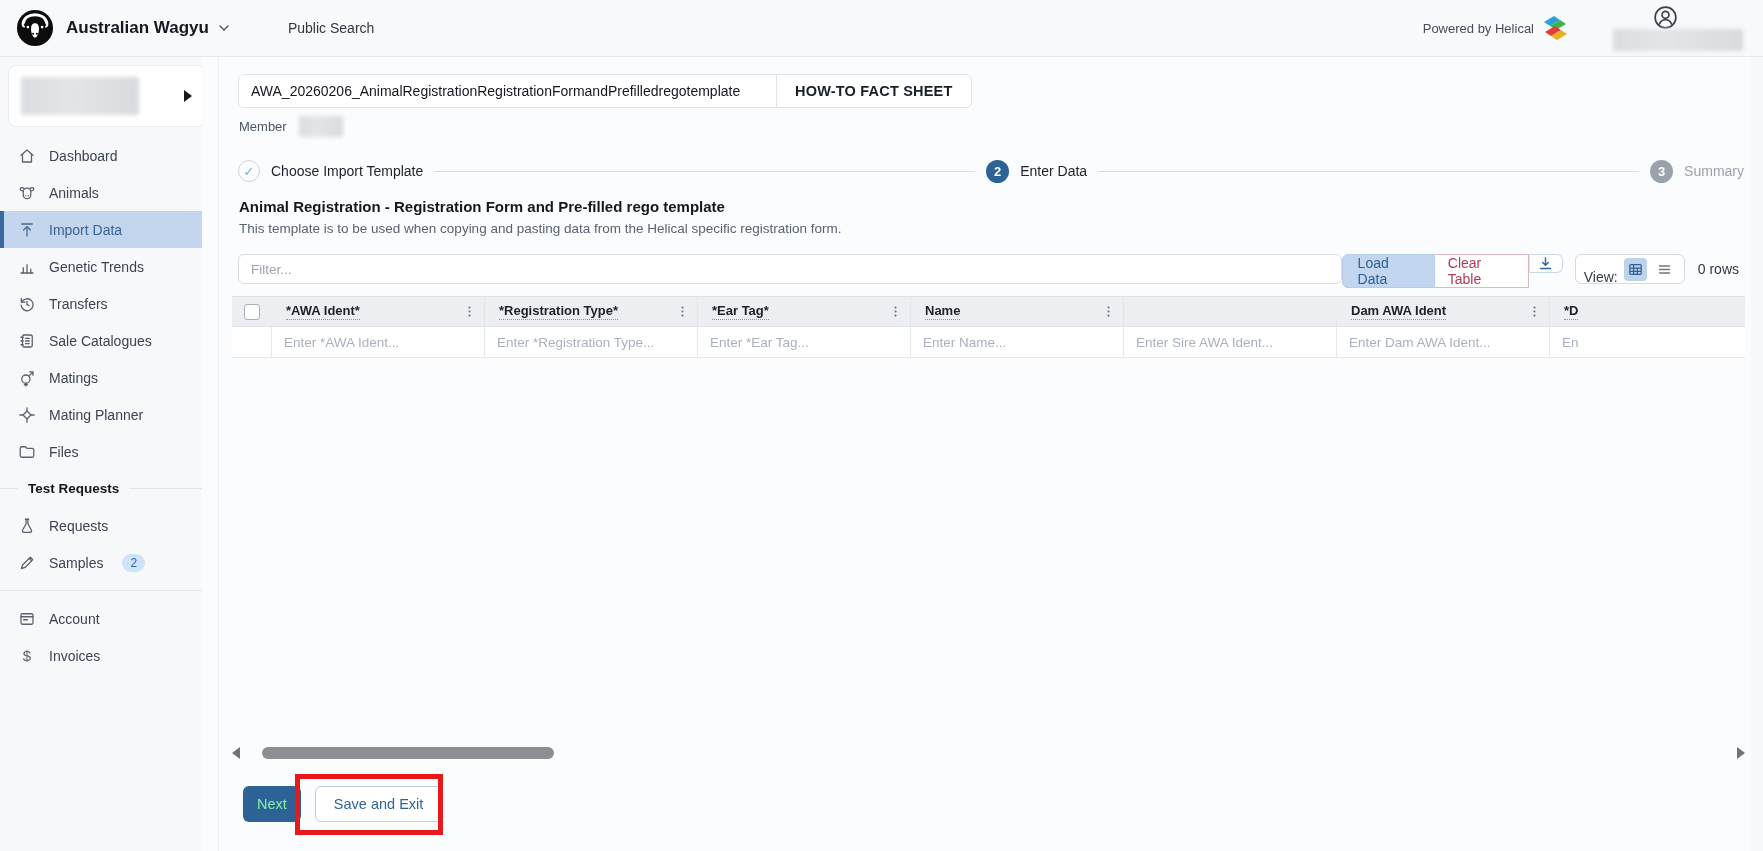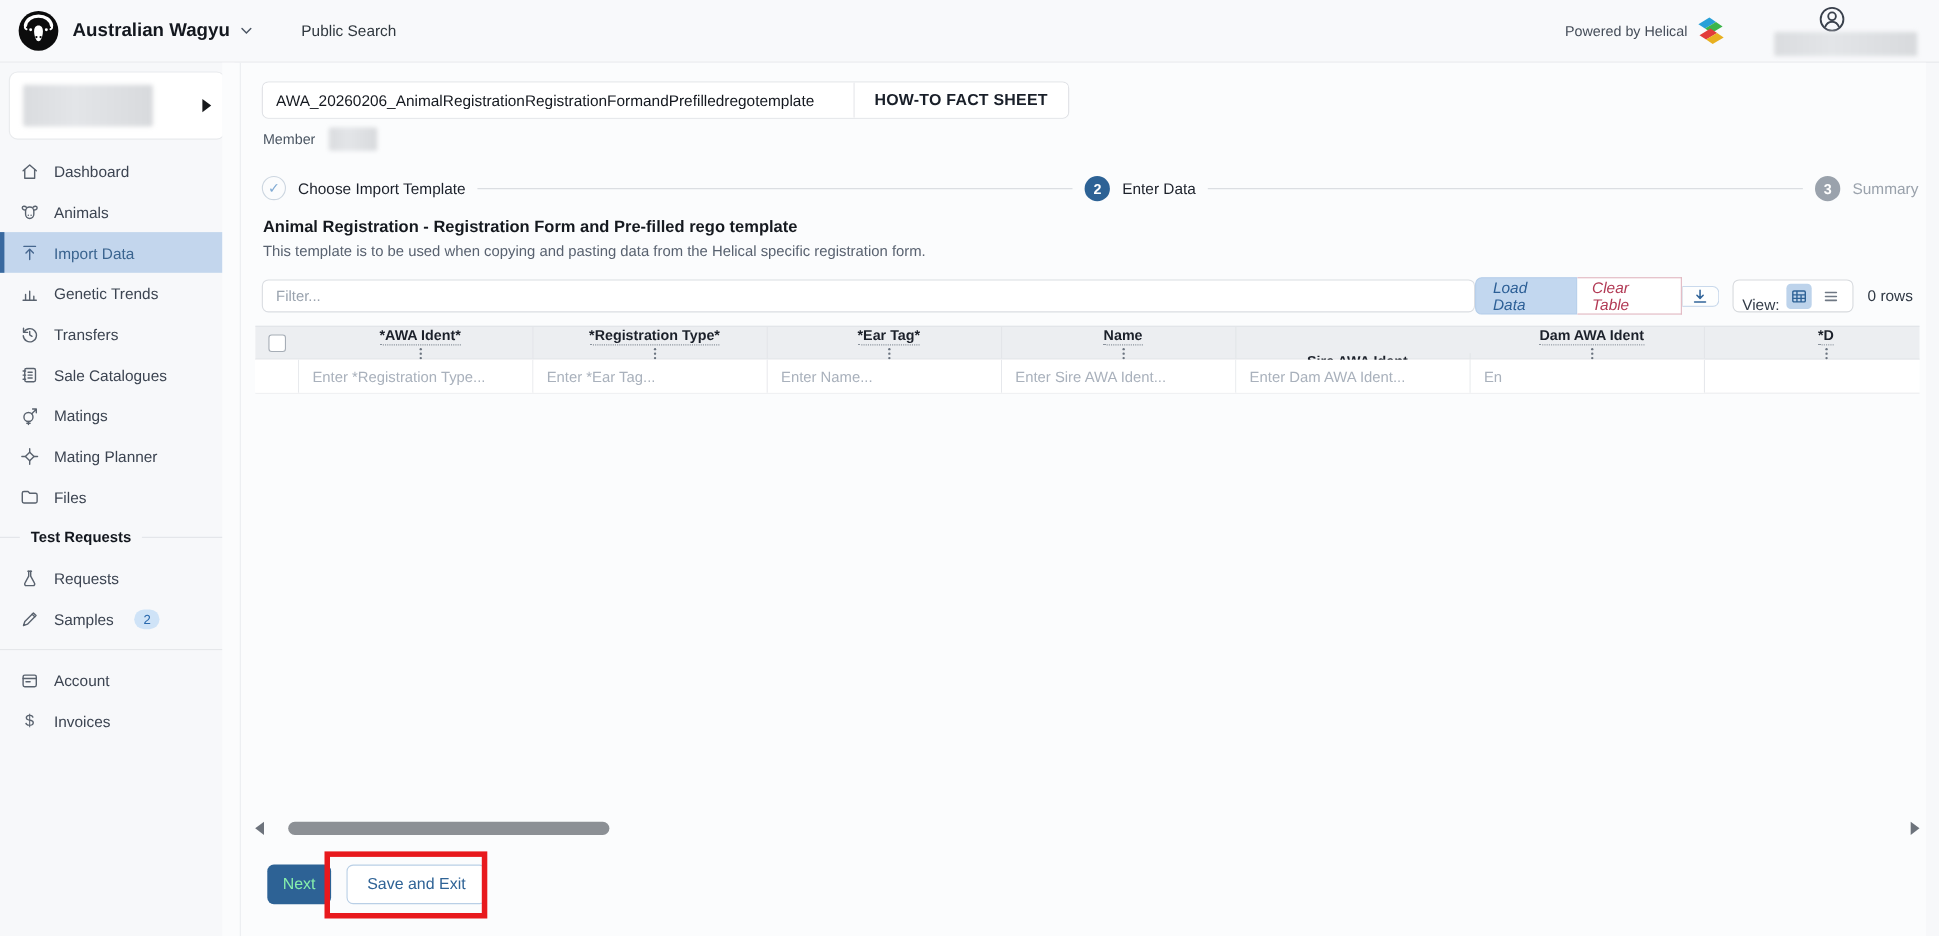--- a/index.html
+++ b/index.html
@@ -11,21 +11,21 @@
   }
   
   .topbar{
     position:absolute; left:0; top:0; width:1763px; height:57px;
     background:#f8f9fb; border-bottom:1px solid #e6e8eb;
     display:flex; align-items:center; padding:0 16px;
   }
   .logo-circle{ width:38px; height:38px; flex:0 0 38px; }
   .org-name{ font-size:17px; font-weight:700; color:#14181f; margin-left:12px; }
   .chev{ margin-left:7px; color:#4b5563; display:flex; }
-  .public-search{ margin-left:42px; font-size:14px; color:#30383f; cursor:default; }
+  .public-search{ margin-left:56px; font-size:14px; color:#30383f; cursor:default; }
   .top-right{ margin-left:auto; display:flex; align-items:center; height:100%; }
   .powered{ font-size:13px; color:#454d59; margin-right:9px; }
   .account-area{ position:relative; width:160px; height:57px; margin-left:14px; }
   .user-icon{ position:absolute; right:68px; top:4px; color:#3a414c; }
   .blur-box{
     background:linear-gradient(90deg,#dadcdf,#e3e5e8 40%,#d8dadd);
     filter:blur(2px); border-radius:2px;
   }
   .user-name-blur{ position:absolute; right:4px; top:29px; width:130px; height:22px; }
 
@@ -118,21 +118,21 @@
 
   
   .toolbar{ position:absolute; left:36px; top:197px; width:1501px; height:30px; display:flex; align-items:center; }
   .filter-input{
     width:1128px; height:30px; border:1px solid #dadde2; border-radius:6px;
     padding:0 12px; font-size:13.5px; color:#14181f; background:#fff; outline:none;
     font-family:"Liberation Sans", sans-serif;
   }
   .filter-input::placeholder{ color:#9aa3ae; }
   .tb-right{ margin-left:auto; display:flex; align-items:center; }
-  .btn-group{ display:flex; align-items:center; height:30px;font-style:italic; }
+  .btn-group{ display:flex; align-items:flex-start; height:30px; }
   .btn-load{
     background:#c2d7ef; border:1px solid #b2cce9; color:#2c5f96;
     border-radius:6px 0 0 6px; padding:0 15px; font-size:14px; display:flex; align-items:center; cursor:pointer;
   }
   .btn-clear{
     background:#fff; border:1px solid #e0b6c0; border-left:none; color:#b23a55;
     padding:0 13px; font-size:14px; display:flex; align-items:center; cursor:pointer;
   }
   .btn-download{
     background:#fdfefe; border:1px solid #c9d9ec; border-left:1px solid #dfe5ec;
@@ -147,21 +147,21 @@
   .view-btn{ width:23px; height:23px; border-radius:4px; display:flex; align-items:center; justify-content:center; color:#6f7884; cursor:pointer; }
   .view-btn.sel{ background:#bdd3eb; color:#2d6296; }
   .rows-count{ margin-left:13px; font-size:14px; color:#2f3844; white-space:nowrap; }
 
   
   .grid{ position:absolute; left:30px; top:239px; width:1513px; overflow:hidden; }
   .trow{ display:flex; width:1540px; }
   .thead{ background:#eceef1; border-top:1px solid #dfe2e6; border-bottom:1px solid #dfe2e6; height:31px; }
   .th{
     display:flex; align-items:center; justify-content:space-between;
-    padding:0 6px 0 14px; border-right:1px solid #e3e5e9; height:100%;flex-direction:column;
+    padding:0 6px 0 14px; border-right:1px solid #e3e5e9; height:100%;
   }
   .th-label{
     font-size:13px; font-weight:700; color:#1b202a;
     border-bottom:1px dotted #8a929c; padding-bottom:1px; white-space:nowrap;
   }
   .dots{ color:#69727e; cursor:pointer; }
   .dots svg{ width:15px; height:15px; }
   .th-check{ flex:0 0 40px; display:flex; align-items:center; justify-content:center; border-right:none; padding:0; }
   .checkbox{ width:16px; height:16px; border:1.5px solid #a6adb6; border-radius:3px; background:#fff; cursor:pointer; }
   .tbody{ background:#fff; height:31px; border-bottom:1px solid #e6e8ec; }
@@ -508,20 +508,23 @@
               <svg viewBox="0 0 24 24" fill="currentColor">
                 <circle cx="12" cy="5.5" r="1.7"></circle>
                 <circle cx="12" cy="12" r="1.7"></circle>
                 <circle cx="12" cy="18.5" r="1.7"></circle>
               </svg>
             </span>
           </div>
         </div>
       <div class="trow tbody">
         <div class="td td-check"></div>
+      <div class="td" style="width: 213px; flex: 0 0 213px;">
+            <span class="ph">Enter *AWA Ident...</span>
+          </div>
           <div class="td" style="width: 213px; flex: 0 0 213px;">
             <span class="ph">Enter *Registration Type...</span>
           </div>
           <div class="td" style="width: 213px; flex: 0 0 213px;">
             <span class="ph">Enter *Ear Tag...</span>
           </div>
           <div class="td" style="width: 213px; flex: 0 0 213px;">
             <span class="ph">Enter Name...</span>
           </div>
           <div class="td" style="width: 213px; flex: 0 0 213px;">

